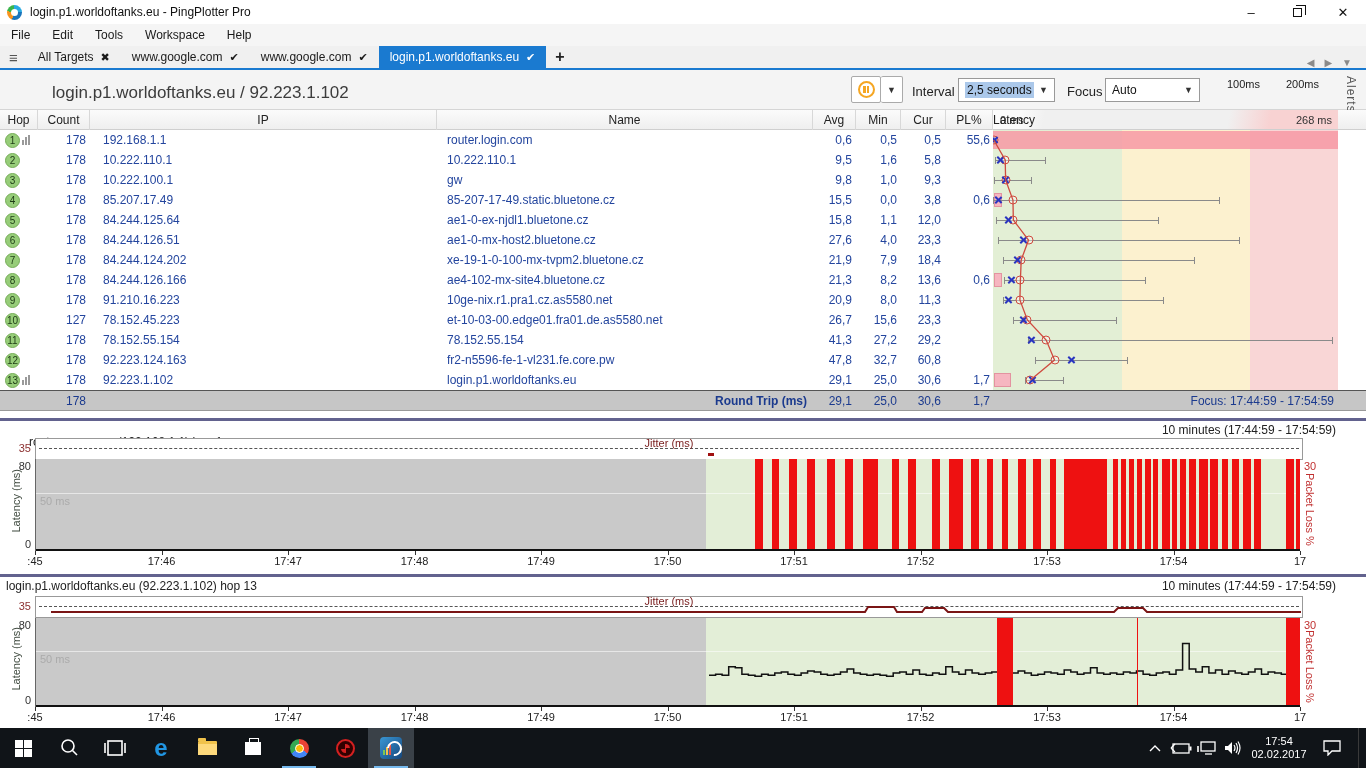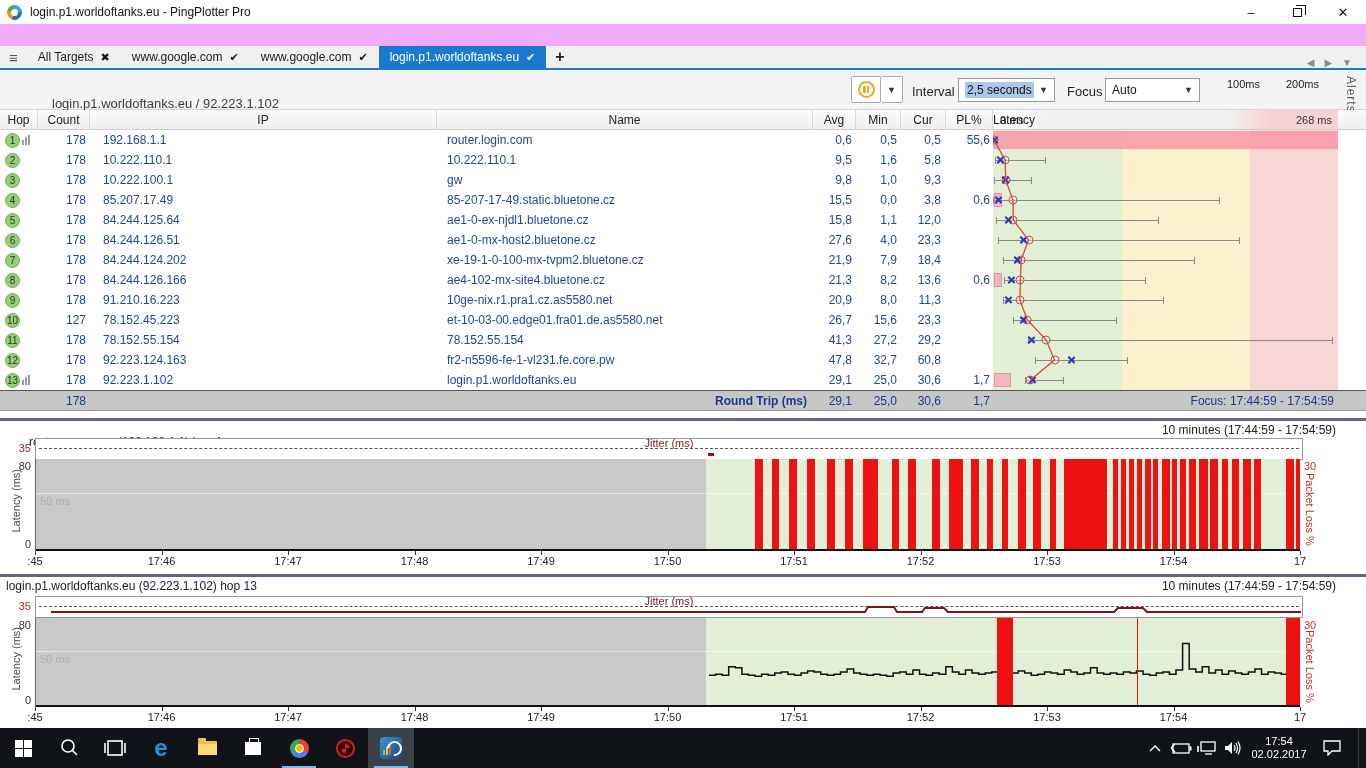--- a/index.html
+++ b/index.html
@@ -24,21 +24,21 @@
   .tabbar { position:absolute; left:0; top:46px; width:1366px; height:22px; background:#f0f0f0; display:flex; align-items:flex-end; }
   .hamburger { font-size:15px; color:#555; padding:0 9px 2px 9px; }
   .tab { display:flex; align-items:center; gap:7px; font-size:12px; color:#1a1a1a; padding:4px 11px; height:22px; }
   .tab .tabicon { font-size:11px; }
   .tab.active { background:#1a7ad0; color:#fff; }
   .newtab { font-size:16px; color:#222; padding:0 9px 2px 9px; font-weight:bold;}
   .tabnav { margin-left:auto; display:flex; align-items:center; gap:10px; padding-right:14px; color:#8a8a8a; font-size:10px;}
   .blueline { position:absolute; left:0; top:68px; width:1366px; height:2px; background:#1a7ad0; }
   
   .toolbar { position:absolute; left:0; top:70px; width:1366px; height:40px; background:#f4f4f4; border-bottom:1px solid #d5d5d5; }
-  .target-title { position:absolute; left:9px; top:26px; font-size:13px; color:#3c3c3c;padding-left:43px; }
+  .target-title { position:absolute; left:9px; top:13px; font-size:17px; color:#3c3c3c;padding-left:43px; }
   .pausebtn { position:absolute; left:851px; top:6px; width:30px; height:27px; background:#fff; border:1px solid #aaa; border-radius:2px; display:flex; align-items:center; justify-content:center;}
   .pause-ico { width:17px; height:17px; border:2px solid #f5a623; border-radius:50%; position:relative; }
   .pause-ico::before,.pause-ico::after{content:"";position:absolute;top:3px;width:2.5px;height:7px;background:#f5a623;}
   .pause-ico::before{left:3.5px;} .pause-ico::after{right:3.5px;}
   .pausedd { position:absolute; left:881px; top:6px; width:22px; height:27px; background:#fff; border:1px solid #aaa; border-left:none; border-radius:2px; display:flex;align-items:center;justify-content:center; font-size:9px; color:#333;}
   .ctl-label { position:absolute; top:14px; font-size:13px; color:#222; }
   .combo { position:absolute; top:8px; height:24px; background:#fff; border:1px solid #999; font-size:12px; color:#111; display:flex; align-items:center; padding:0 6px; }
   .combo .arrow { margin-left:auto; font-size:9px; color:#333; }
   .sel-hl { background:#abc8ea; padding:1px 2px; }
   .legend { position:absolute; left:1212px; top:8px; width:122px; }
@@ -142,20 +142,27 @@
     <span class="title-text">login.p1.worldoftanks.eu - PingPlotter Pro</span>
     <div class="winbtns">
       <div class="winbtn">–</div>
       <div class="winbtn">
           <span class="restore-glyph"></span>
         </div>
       <div class="winbtn">✕</div>
     </div>
   </div>
 
+  <div class="menubar">
+    <span class="menu-item">File</span>
+    <span class="menu-item">Edit</span>
+    <span class="menu-item">Tools</span>
+    <span class="menu-item">Workspace</span>
+    <span class="menu-item">Help</span>
+  </div>
 
   <div class="tabbar">
     <span class="hamburger">≡</span>
     <div class="tab">
       <span>All Targets</span>
       <span class="tabicon">✖</span>
     </div>
     <div class="tab">
       <span>www.google.com</span>
       <span class="tabicon">✔</span>

